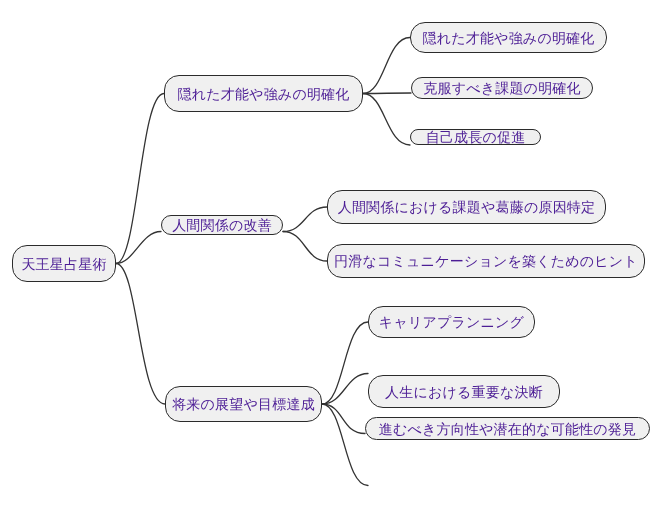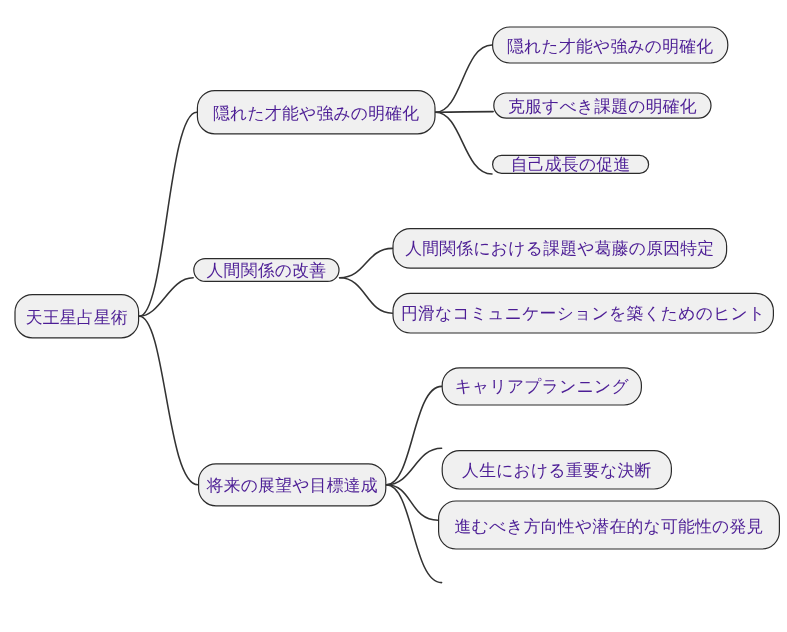--- a/index.html
+++ b/index.html
@@ -48,21 +48,21 @@
   .n-b1   { left: 164px; top: 75px;  width: 199px; height: 37px; }
   .n-b1c1 { left: 410px; top: 22px;  width: 197px; height: 31px; }
   .n-b1c2 { left: 411px; top: 77px;  width: 182px; height: 22px; }
   .n-b1c3 { left: 410px; top: 129px; width: 131px; height: 16px; }
   .n-b2   { left: 161px; top: 215px; width: 122px; height: 20px; }
   .n-b2c1 { left: 327px; top: 190px; width: 279px; height: 34px; text-align: right; }
   .n-b2c2 { left: 327px; top: 244px; width: 318px; height: 34px; }
   .n-b3   { left: 165px; top: 386px; width: 157px; height: 36px; }
   .n-b3c1 { left: 368px; top: 306px; width: 167px; height: 32px; }
   .n-b3c2 { left: 368px; top: 357px; width: 192px; height: 33px; margin-top: 18px; }
-  .n-b3c3 { left: 365px; top: 417px; width: 285px; height: 41px; }
+  .n-b3c3 { left: 365px; top: 417px; width: 285px; height: 23px; }
   .n-b3c4 { left: 368px; top: 469px; width: 209px; height: 33px; }
 </style>
 </head>
 <body>
 
 <div class="canvas">
 
   <svg class="edges" width="656" height="527" viewBox="0 0 656 527" aria-hidden="true">
     <path d="M116,263.5 C138,263.5 140,93.5 164,93.5"></path>
     <path d="M116,263.5 C134,263.5 141,231.5 161,231.5"></path>

